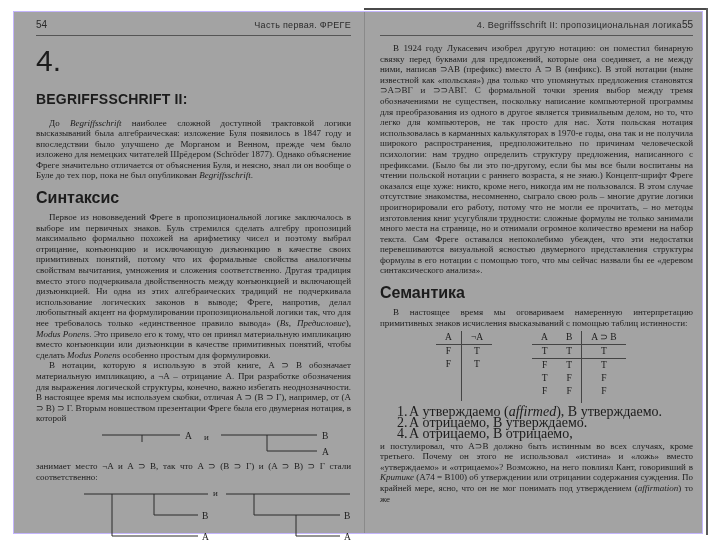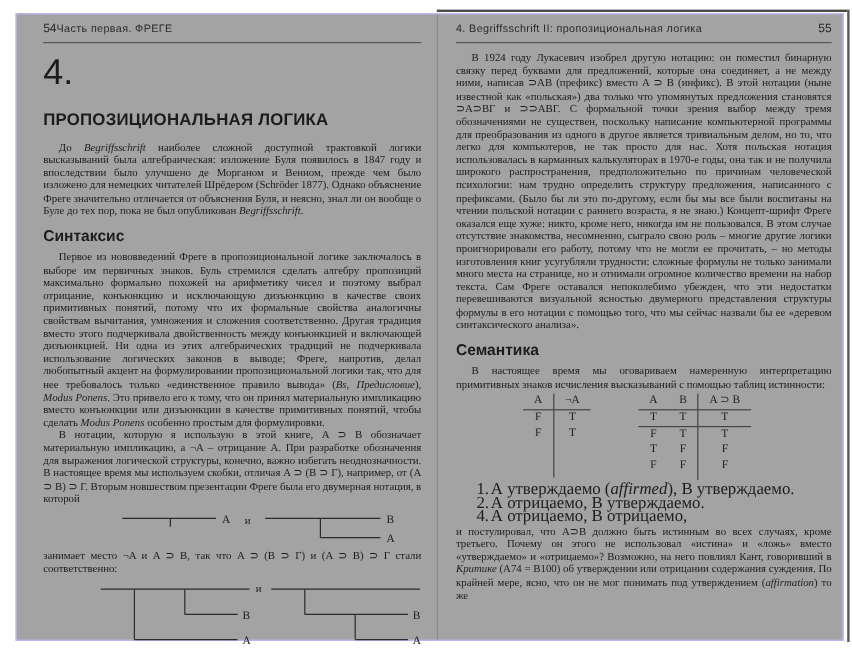--- a/index.html
+++ b/index.html
@@ -7,29 +7,29 @@
   .spread{position:absolute;left:13px;top:11px;width:688px;height:521px;
     border:1px solid #c4b5fd;background:#a3a3a3;display:flex;}
   .scan-top-edge{position:absolute;left:350px;top:-4px;width:342px;height:2px;background:#4a4a4a;}
   .scan-right-edge{position:absolute;right:-6px;top:-4px;bottom:-2px;width:2px;background:#5a5a5a;}
   .page{box-sizing:border-box;height:100%;color:#1c1c1c;}
   .page-left{width:351px;border-right:1px solid #8a8a8a;padding:7px 13px 0 22px;}
   .page-right{width:337px;padding:7px 9px 0 15px;}
   .phead{display:flex;align-items:baseline;font-family:"Liberation Sans",sans-serif;
     font-size:9px;color:#2a2a2a;}
   .phead .pnum{font-size:10px;}
-  .phead .rhead{flex:1;text-align:left;letter-spacing:.3px;}
+  .phead .rhead{flex:1;text-align:right;letter-spacing:.3px;}
   .hrule{border:0;border-top:1px solid #555;margin:5px 0 0 0;}
   .chapnum{font-family:"Liberation Sans",sans-serif;font-size:30px;font-weight:400;
     margin-top:10px;line-height:30px;}
   .chaptitle{font-family:"Liberation Sans",sans-serif;font-size:14px;font-weight:bold;
     line-height:16.5px;margin-top:15px;letter-spacing:.2px;}
   p.body{font-size:9px;line-height:10.6px;text-align:justify;margin:0;}
   p.ind{text-indent:13px;}
-  .sechead{font-family:"Liberation Sans",sans-serif;font-size:13px;font-weight:600;
+  .sechead{font-family:"Liberation Sans",sans-serif;font-size:16px;font-weight:600;
     margin:8px 0 5px 0;}
   i{font-style:italic;}
   
   .figrow{display:flex;align-items:flex-start;}
   .figrow svg{display:block;}
   .figrow .conn{font-size:9px;line-height:10px;margin-top:4px;}
   .fig1{margin:3px 0 2px 62px;}
   .fig1 .conn{margin-top:5px;}
   .fig2{margin:4px 0 0 46px;}
   svg line{stroke:#2b2b2b;stroke-width:1;}
@@ -55,21 +55,21 @@
 
   <div class="page page-left">
     <div class="phead">
       <span class="pnum">54</span>
       <span class="rhead">Часть первая.  ФРЕГЕ</span>
     </div>
     <hr class="hrule">
 
     <div class="chapnum">4.</div>
     <div class="chaptitle">
-      <div>ПРОПОЗИЦИОНАЛЬНАЯ ЛОГИКА</div>
+      <div>BEGRIFFSSCHRIFT II:</div>
     </div>
 
     <p class="body ind" style="margin-top:10px">До <i>Begriffsschrift</i> наиболее сложной доступной трактовкой логики высказываний была алгебраическая: изложение Буля появилось в 1847 году и впоследствии было улучшено де Морганом и Венном, прежде чем было изложено для немецких читателей Шрёдером (Schröder 1877). Однако объяснение Фреге значительно отличается от объяснения Буля, и неясно, знал ли он вообще о Буле до тех пор, пока не был опубликован <i>Begriffsschrift</i>.</p>
 
     <div class="sechead">Синтаксис</div>
 
     <p class="body ind">Первое из нововведений Фреге в пропозициональной логике заключалось в выборе им первичных знаков. Буль стремился сделать алгебру пропозиций максимально формально похожей на арифметику чисел и поэтому выбрал отрицание, конъюнкцию и исключающую дизъюнкцию в качестве своих примитивных понятий, потому что их формальные свойства аналогичны свойствам вычитания, умножения и сложения соответственно. Другая традиция вместо этого подчеркивала двойственность между конъюнкцией и включающей дизъюнкцией. Ни одна из этих алгебраических традиций не подчеркивала использование логических законов в выводе; Фреге, напротив, делал любопытный акцент на формулировании пропозициональной логики так, что для нее требовалось только «единственное правило вывода» (<i>Bs</i>, <i>Предисловие</i>), <i>Modus Ponens</i>. Это привело его к тому, что он принял материальную импликацию вместо конъюнкции или дизъюнкции в качестве примитивных понятий, чтобы сделать <i>Modus Ponens</i> особенно простым для формулировки.</p>
     <p class="body ind">В нотации, которую я использую в этой книге, A ⊃ B обозначает материальную импликацию, а ¬A – отрицание A. При разработке обозначения для выражения логической структуры, конечно, важно избегать неоднозначности. В настоящее время мы используем скобки, отличая A ⊃ (B ⊃ Г), например, от (A ⊃ B) ⊃ Г. Вторым новшеством презентации Фреге была его двумерная нотация, в которой</p>
 
     <div class="figrow fig1">

